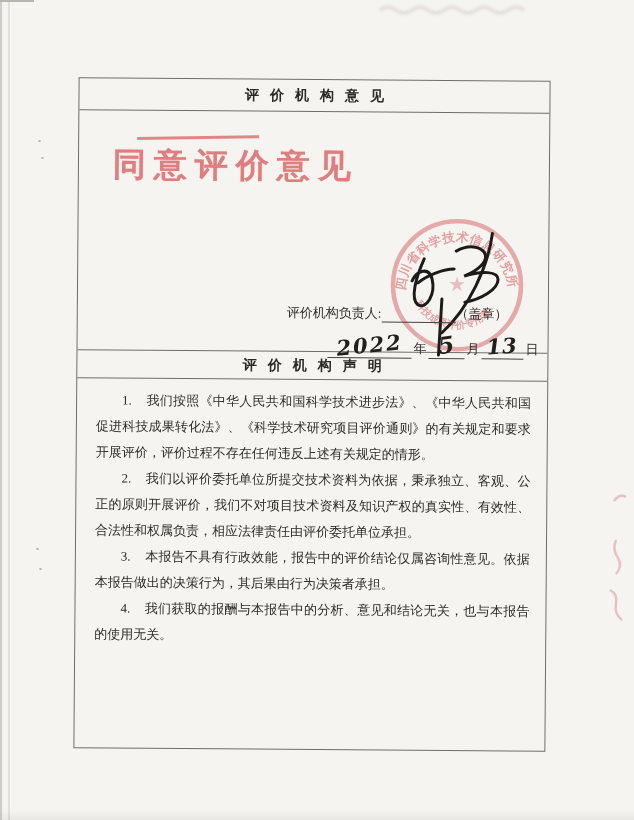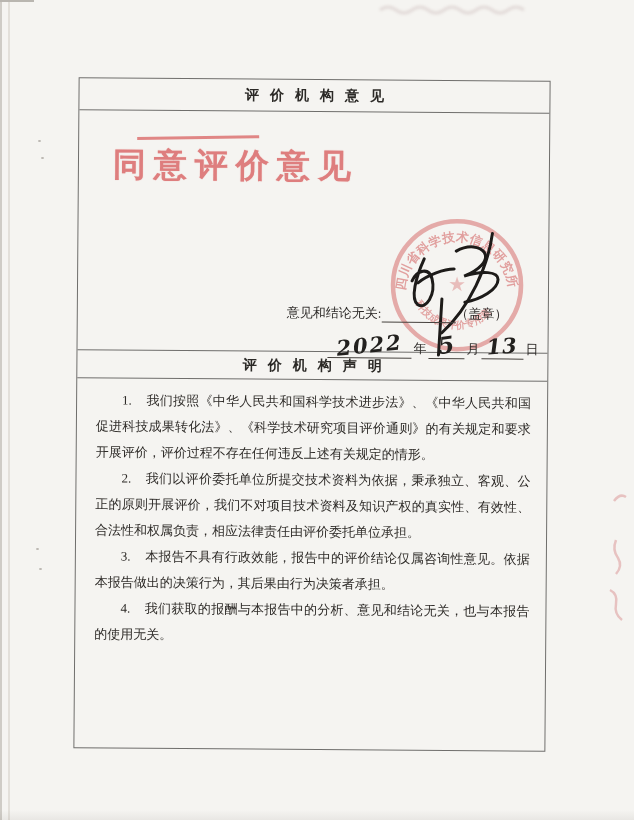--- a/index.html
+++ b/index.html
@@ -151,21 +151,21 @@
       <g fill="none" stroke="#1d1b19" stroke-width="3" stroke-linecap="round">
         <path d="M28,42 c-8,18 -14,40 -6,46 c8,5 18,-10 14,-26 c-3,-12 -15,-9 -20,2"></path>
         <path d="M22,66 c10,-8 26,-14 36,-14"></path>
         <path d="M60,34 c12,-7 24,-5 28,1 c5,8 -5,18 -20,24 c18,-6 34,-5 34,3 c0,10 -17,20 -33,23"></path>
         <path d="M96,16 c-4,32 -22,74 -50,100"></path>
         <path d="M46,82 l-3,56"></path>
       </g>
     </svg>
 
     <div class="signer-row">
-      <span>意见和结论无关:</span>
+      <span>评价机构负责人:</span>
       <span class="sig-underline"></span>
       <span>（盖章）</span>
     </div>
 
     <div class="date-row">
       <span class="date-slot year">
         <span class="hw hw-year">2022</span>
       </span>
       <span class="date-unit">年</span>
       <span class="date-slot month">

